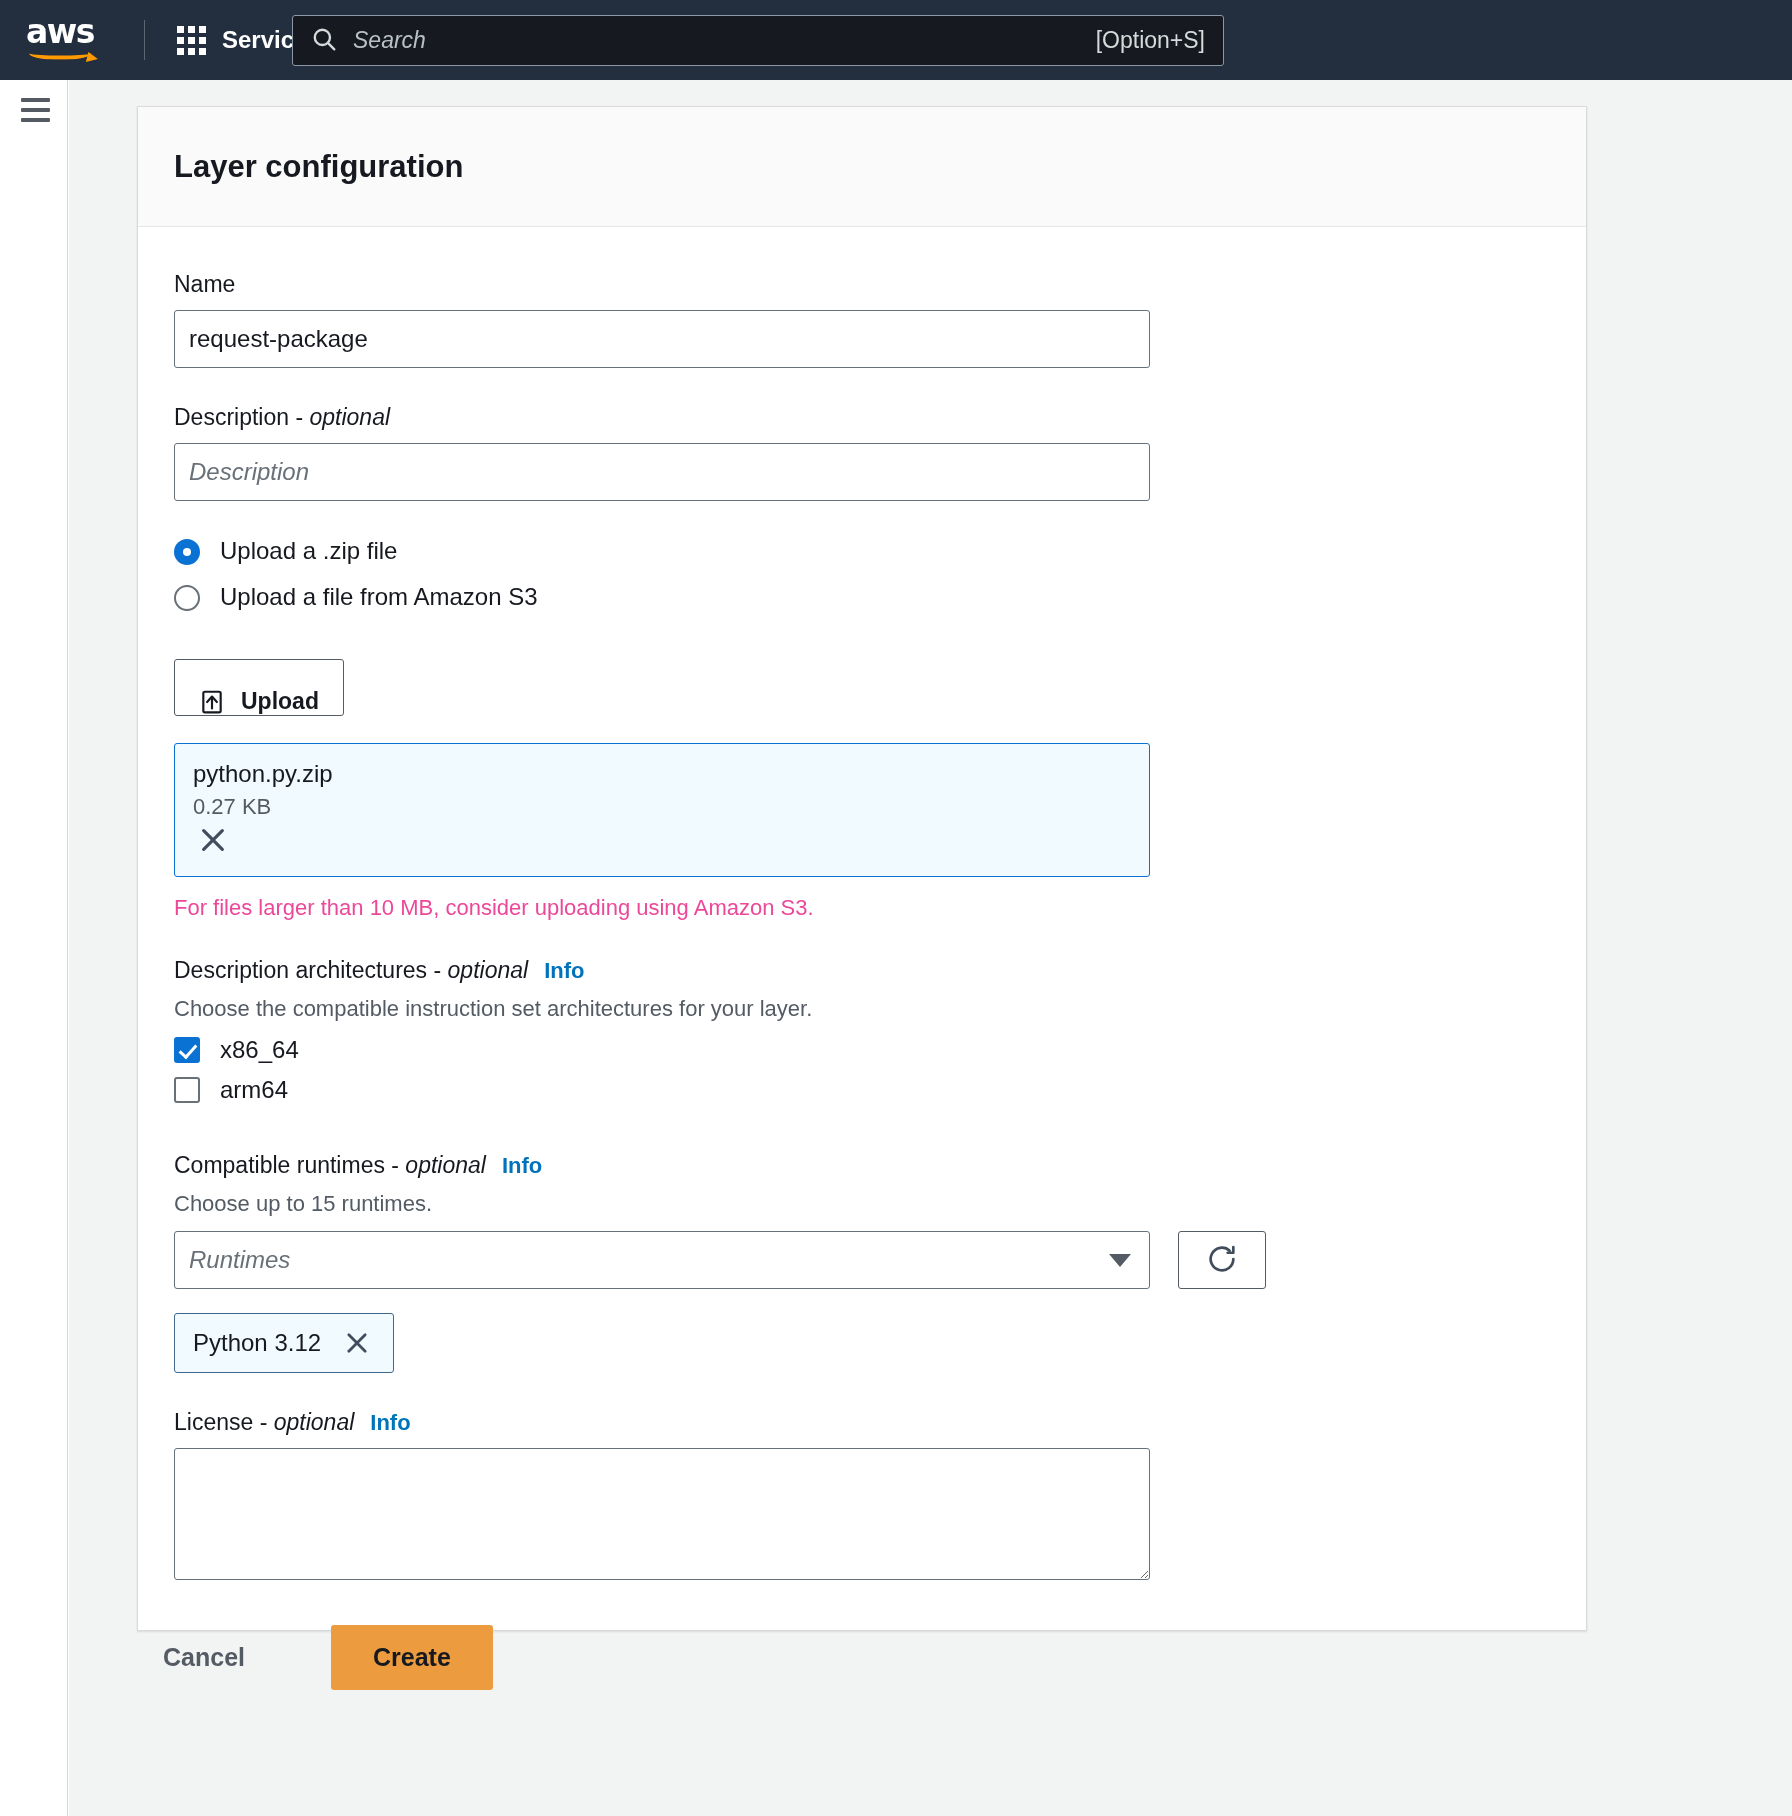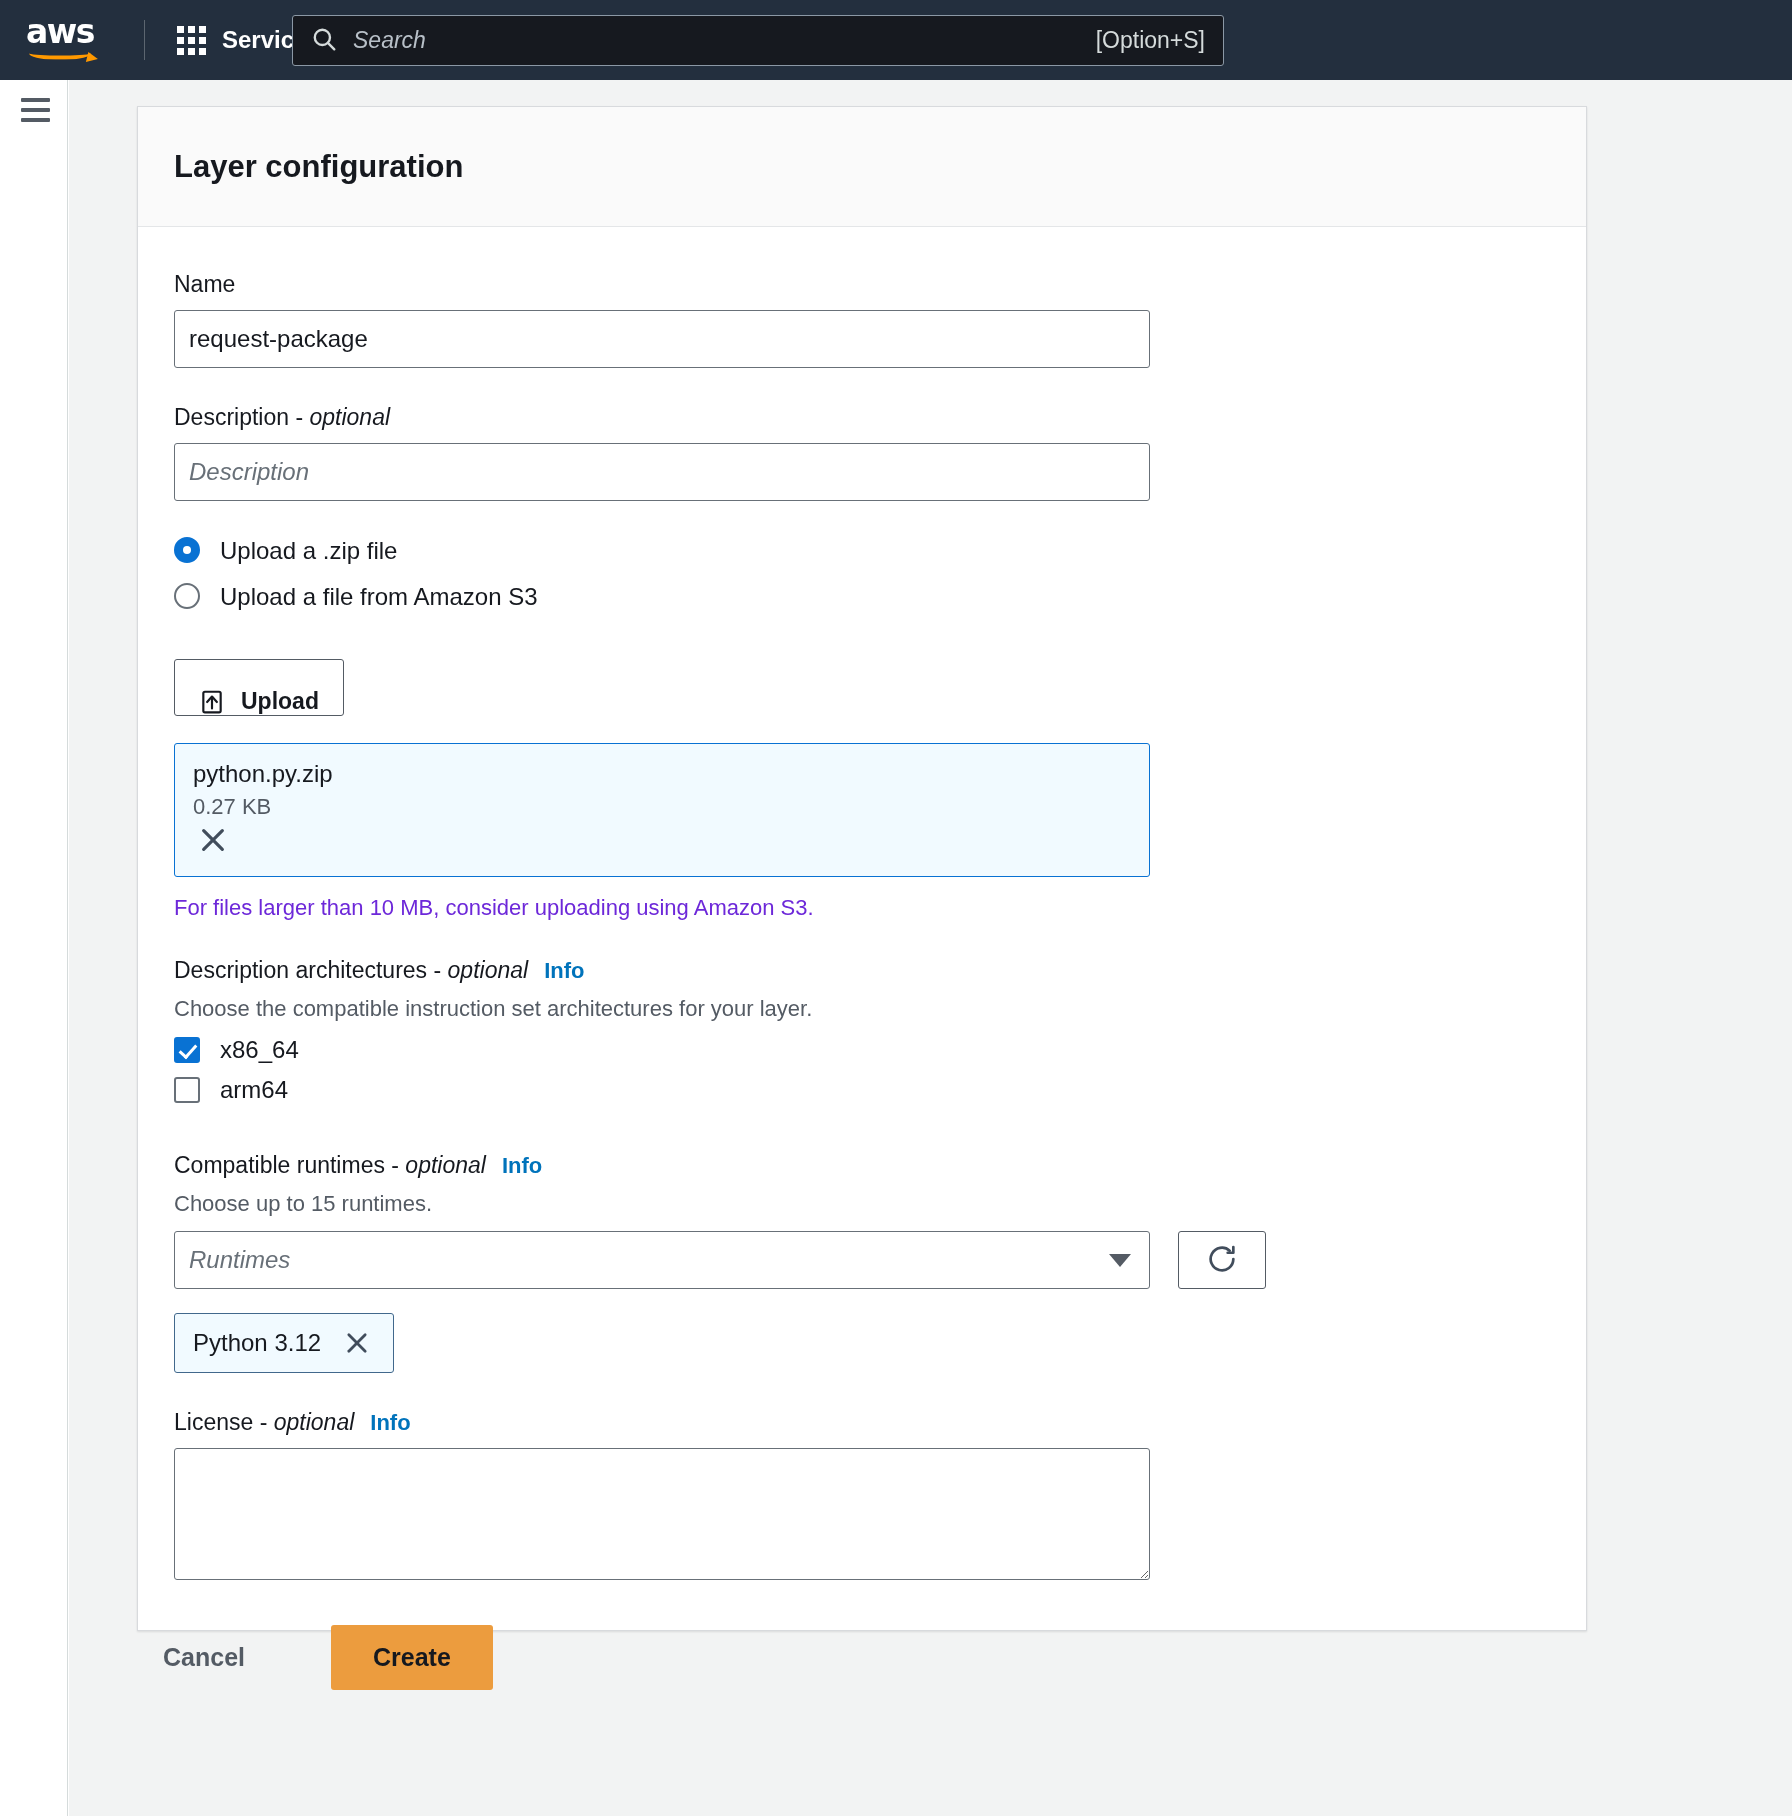--- a/index.html
+++ b/index.html
@@ -213,21 +213,21 @@
     display: block;
   }
   .text-input::placeholder { color: #687078; font-style: italic; opacity: 1; }
 
   .gap-36 { height: 36px; }
   .gap-30 { height: 30px; }
 
   
   .radio-row {
     display: flex;
-    align-items: flex-start;
+    align-items: flex-end;
     margin-bottom: 18px;
     cursor: pointer;
   }
   .radio {
     width: 26px; height: 26px;
     border-radius: 50%;
     border: 2px solid #687078;
     margin-right: 20px;
     flex: none;
     background: #ffffff;
@@ -282,21 +282,21 @@
   .x-btn {
     background: none;
     border: none;
     cursor: pointer;
     padding: 4px;
     line-height: 0;
   }
   #upload-hint {
     margin-top: 18px;
     font-size: 22px;
-    color: #6d28d9;
+    color: #ec4899;
   }
 
   
   .check-row {
     display: flex;
     align-items: center;
     margin-bottom: 12px;
     cursor: pointer;
   }
   .checkbox {

